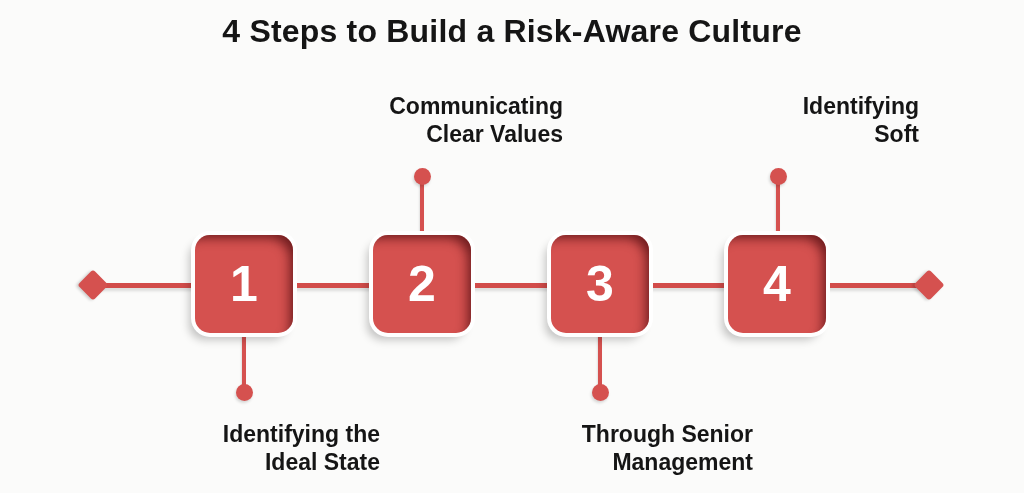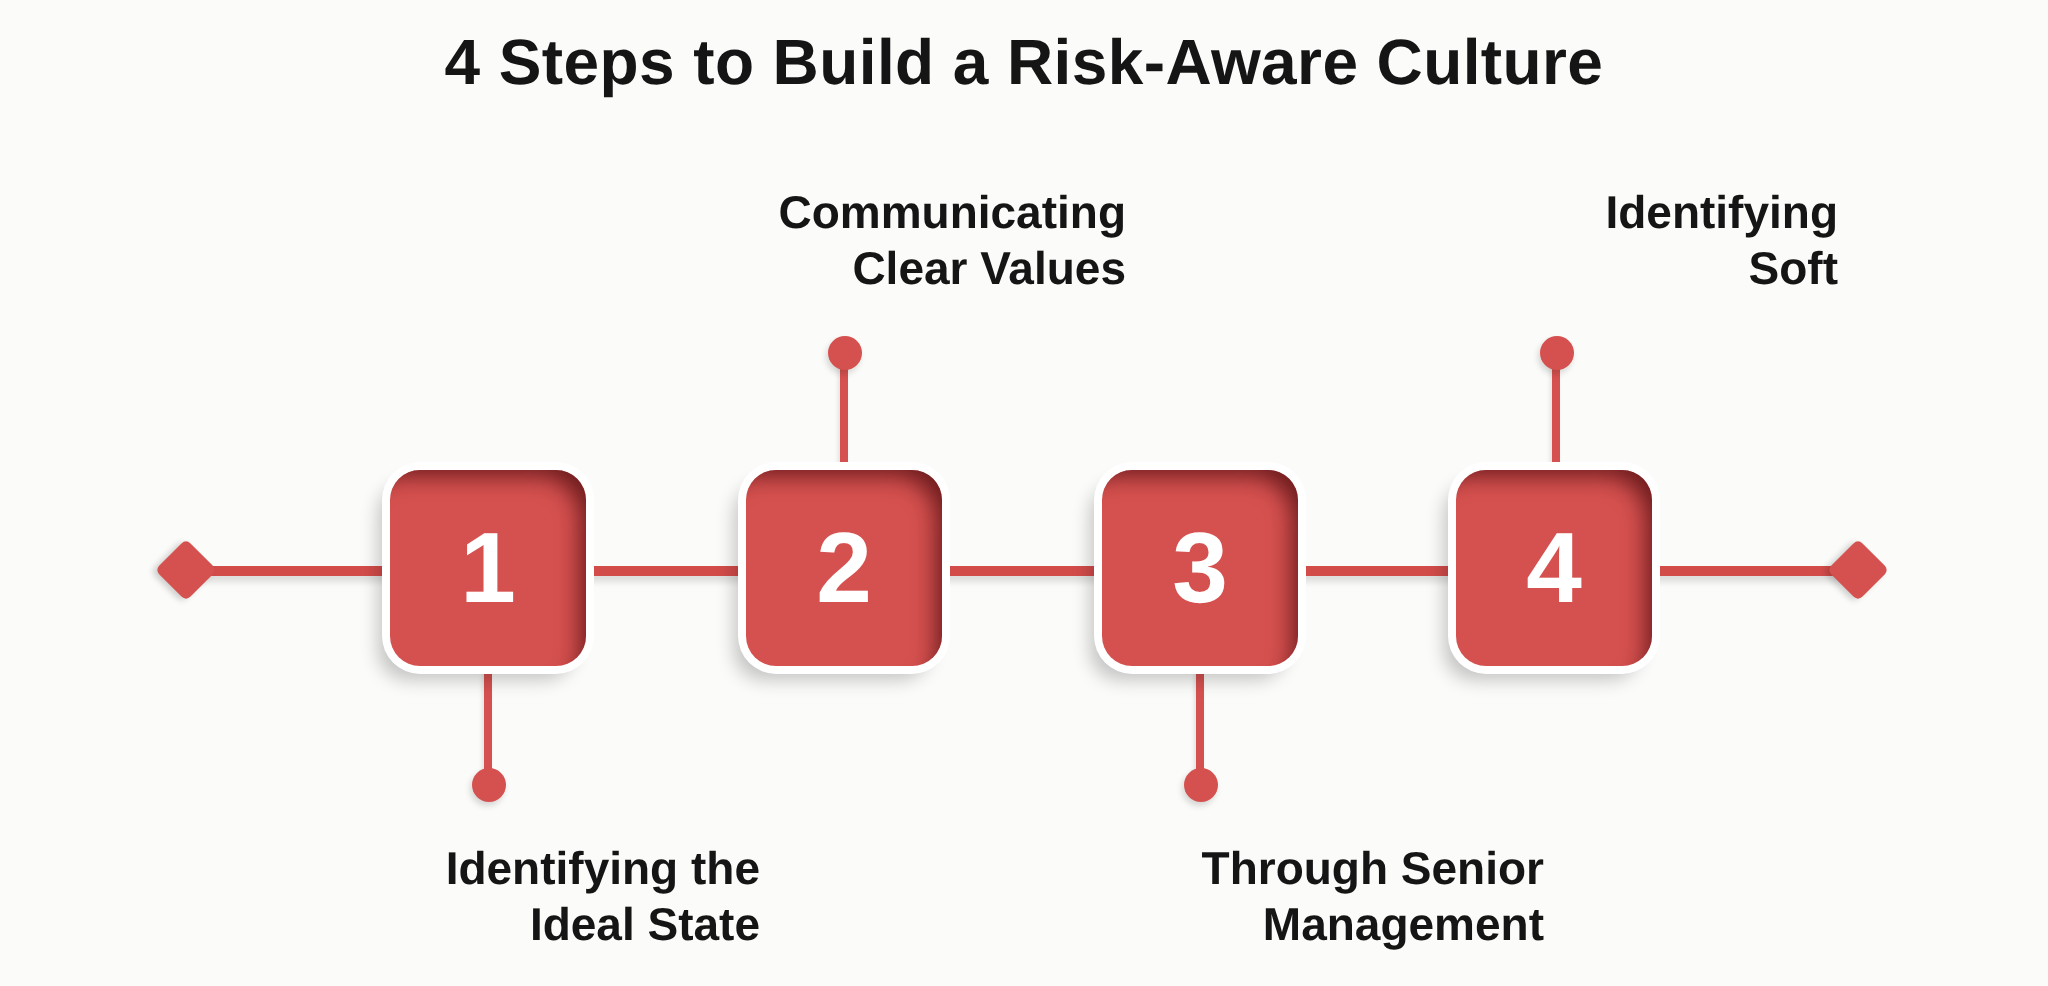--- a/index.html
+++ b/index.html
@@ -107,21 +107,21 @@
     font-size: 23px;
     line-height: 28px;
     font-weight: 700;
     color: #151515;
     white-space: pre-line;
   }
   .label.above { top: 92px; }
   .label.below { top: 420px; }
   .label.l1 { left: 100px; }
   .label.l2 { left: 283px; }
-  .label.l3 { left: 492px; }
+  .label.l3 { left: 473px; }
   .label.l4 { left: 639px; }
 </style>
 </head>
 <body>
 
 <div class="canvas">
 
   <div class="title">4 Steps to Build a Risk-Aware Culture</div>
 
   <div class="hline"></div>

